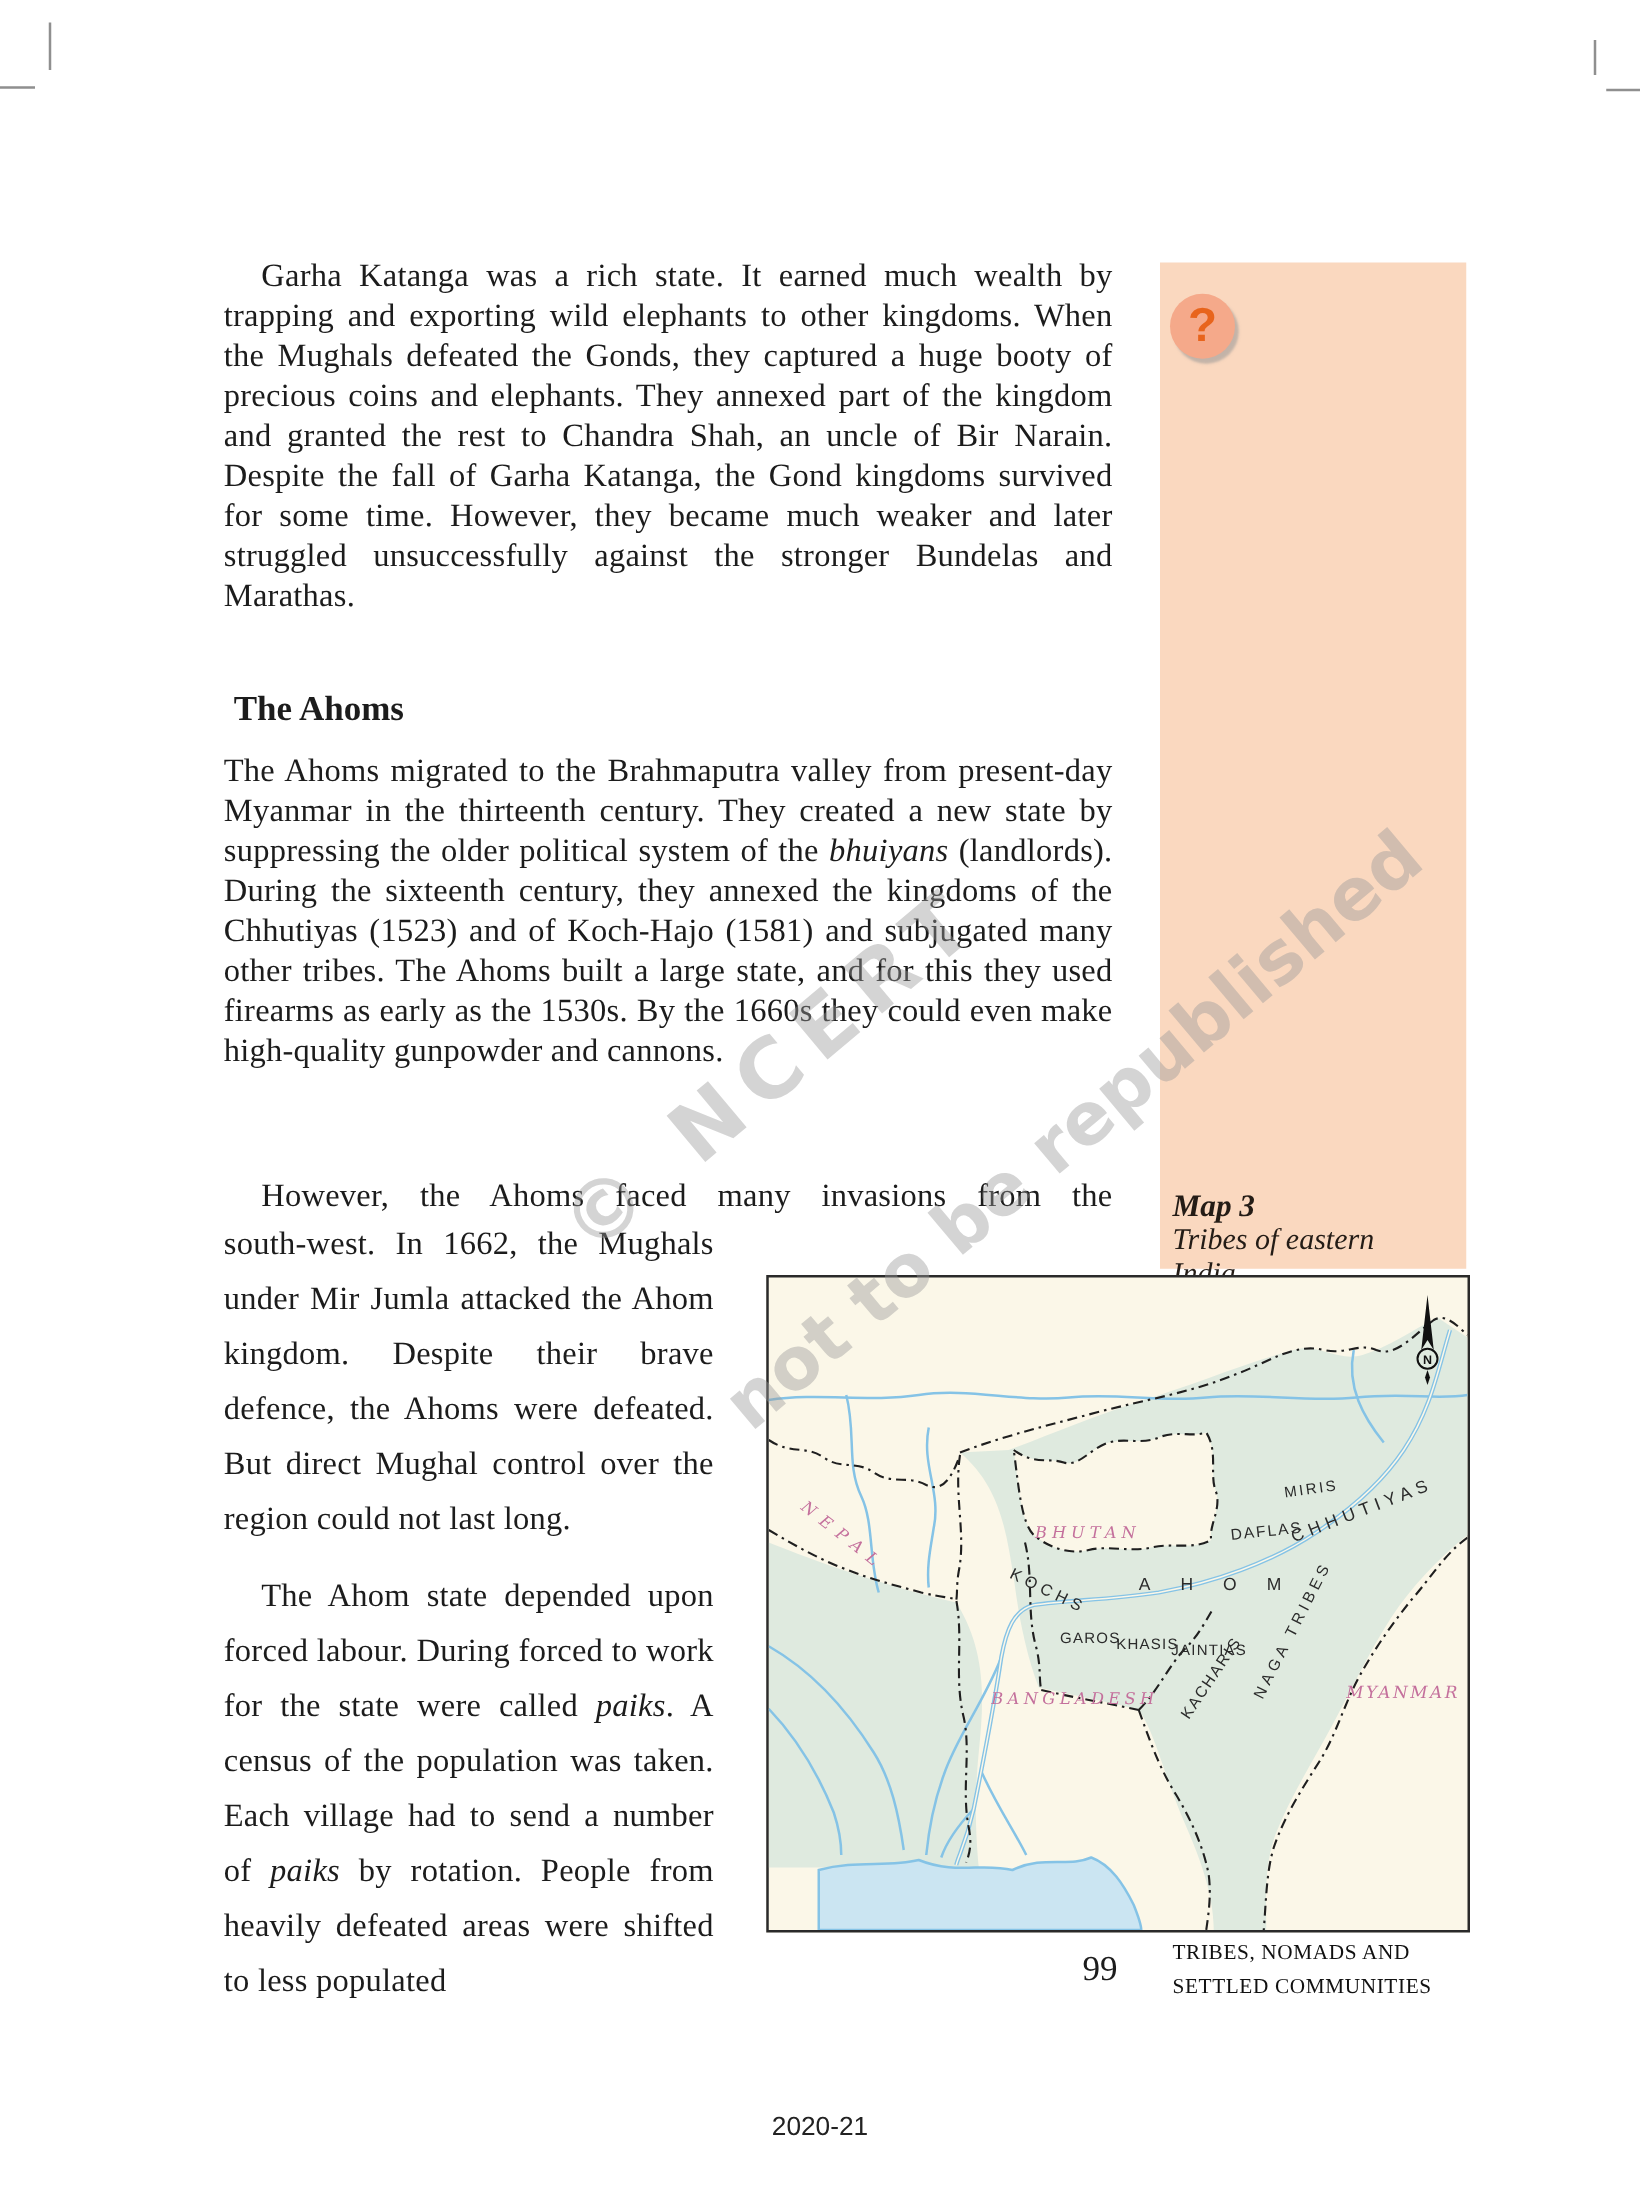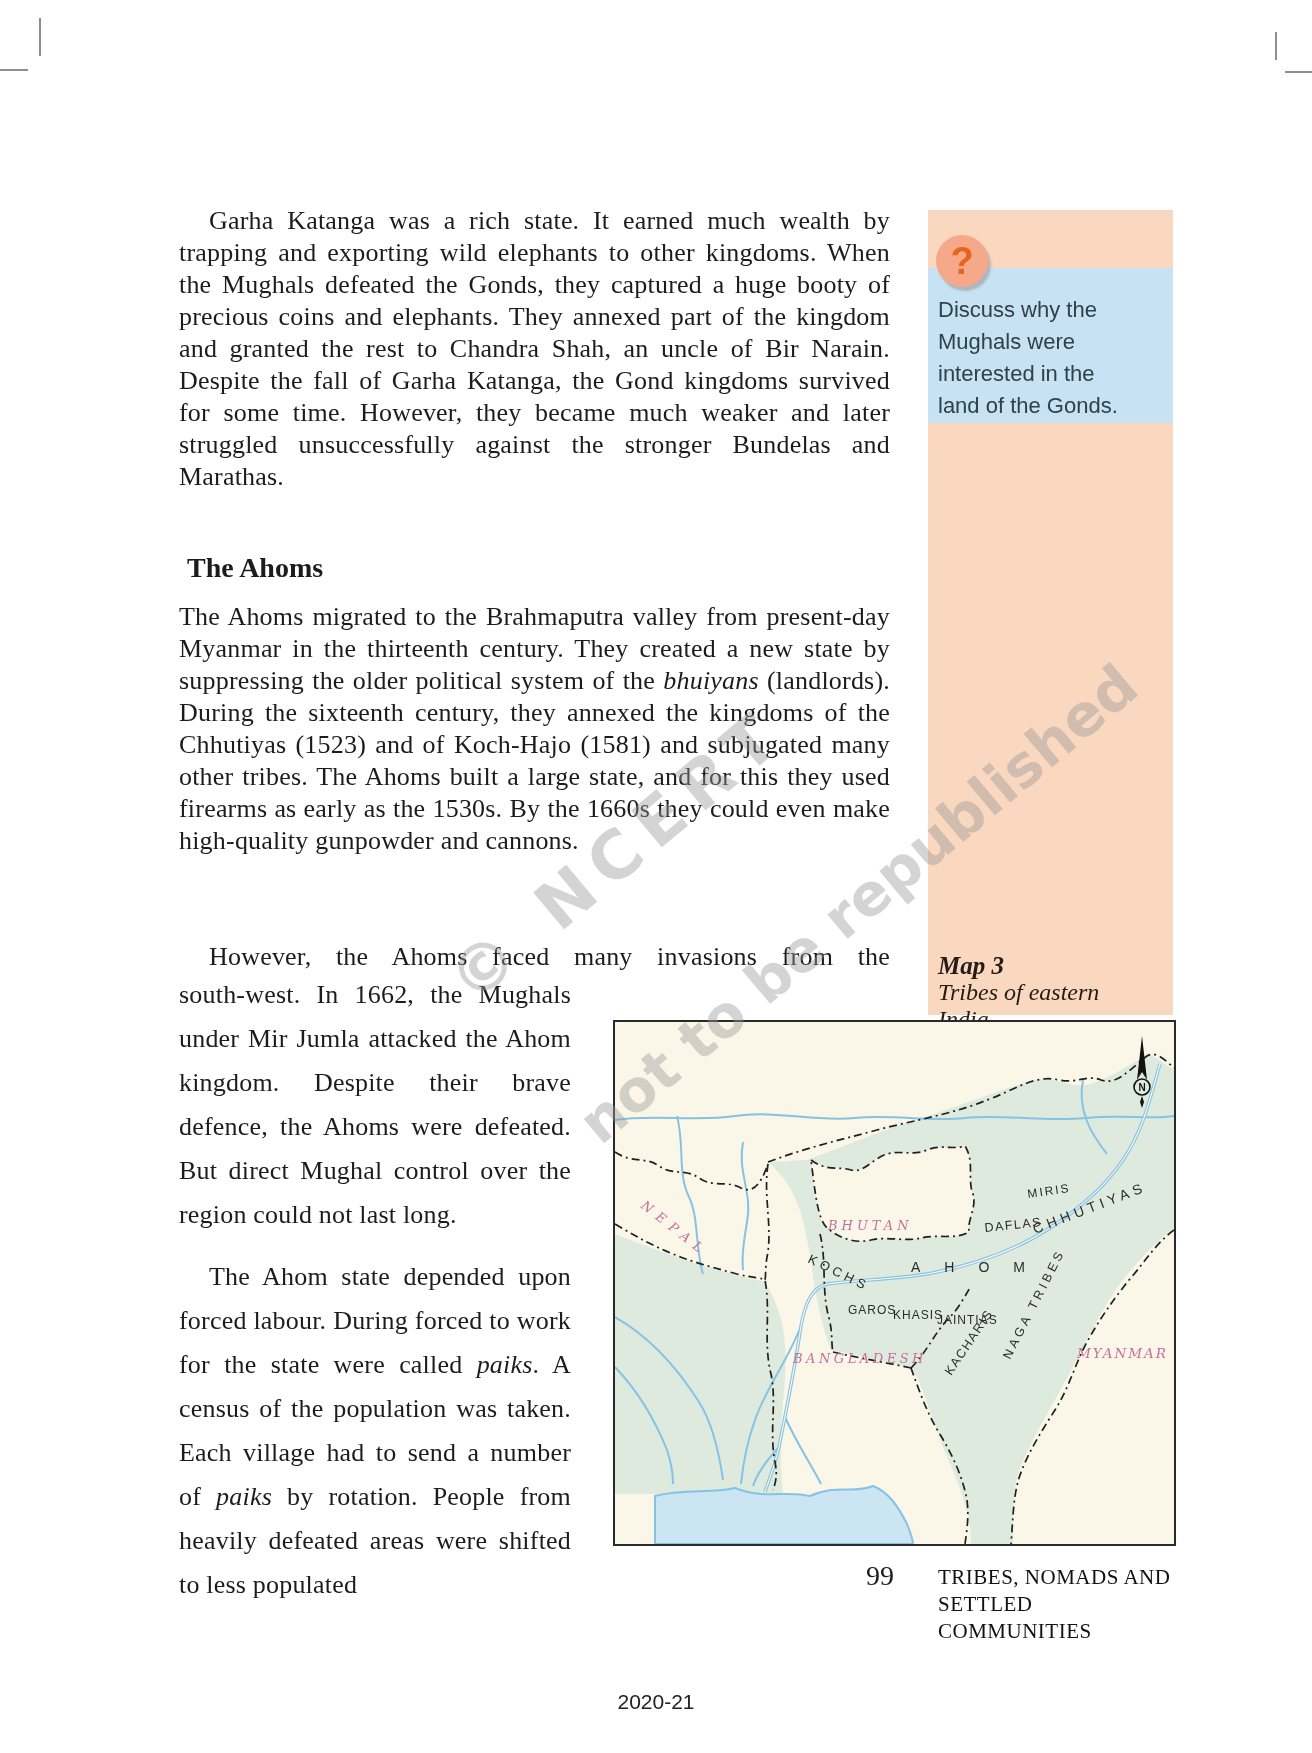--- a/index.html
+++ b/index.html
@@ -43,22 +43,22 @@
   .map-caption .cap-title{font-weight:bold;font-size:25px;}
   .map-caption .cap-sub{white-space:pre-line;}
   
   .mapbox{position:absolute;left:613px;top:1020px;width:559px;height:522px;
     border:2px solid #2a2a2a;box-sizing:content-box;background:#FBF7E8;}
   .mapbox svg{display:block;}
   text.tribe{font-family:"Liberation Sans",sans-serif;fill:#2b2b2b;}
   text.country{font-family:"DejaVu Serif",serif;font-style:italic;fill:#C4709C;}
   
   .pagenum{position:absolute;left:845px;top:1560px;width:70px;font-size:28px;text-align:center;}
-  .imprint{position:absolute;left:938px;top:1548px;width:240px;font-size:21px;line-height:27px;
-    letter-spacing:.5px;white-space:pre-line;color:#111;margin-top:16px;}
+  .imprint{position:absolute;left:938px;top:1548px;width:240px;font-size:17px;line-height:27px;
+    letter-spacing:.5px;white-space:pre-line;color:#111;}
   .yearline{position:absolute;left:0;top:1690px;width:1312px;text-align:center;
     font-family:"Liberation Sans",sans-serif;font-size:21px;color:#222;}
 </style>
 </head>
 <body>
 
 <div class="page">
 
   <div class="cropmark cm-tl-v"></div>
   <div class="cropmark cm-tl-h"></div>
@@ -71,24 +71,20 @@
   <div class="bodytext p3a">However, the Ahoms faced many invasions from the</div>
   <div class="narrowcol">
     <div class="p3b">south-west. In 1662, the Mughals under Mir Jumla attacked the Ahom kingdom. Despite their brave defence, the Ahoms were defeated. But direct Mughal control over the region could not last long.</div>
     <div class="p4"><span>The Ahom state depended upon forced labour. During forced to work for the state were called </span><i>paiks</i><span>. A census of the population was taken. Each village had to send a number of </span><i>paiks</i><span> by rotation. People from heavily defeated areas were shifted to less populated</span></div>
   </div>
 
   <div class="wm wm1">© NCERT</div>
   <div class="wm wm2">not to be republished</div>
 
   <div class="sidebar-peach"></div>
-  <div class="question-blue">Discuss why the
-Mughals were
-interested in the
-land of the Gonds.</div>
   <div class="qcircle">?</div>
   <div class="map-caption">
     <div class="cap-title">Map 3</div>
     <div class="cap-sub">Tribes of eastern
 India.</div>
   </div>
 
   <div class="mapbox">
     <svg width="559" height="522" viewBox="0 0 559 522">
 

